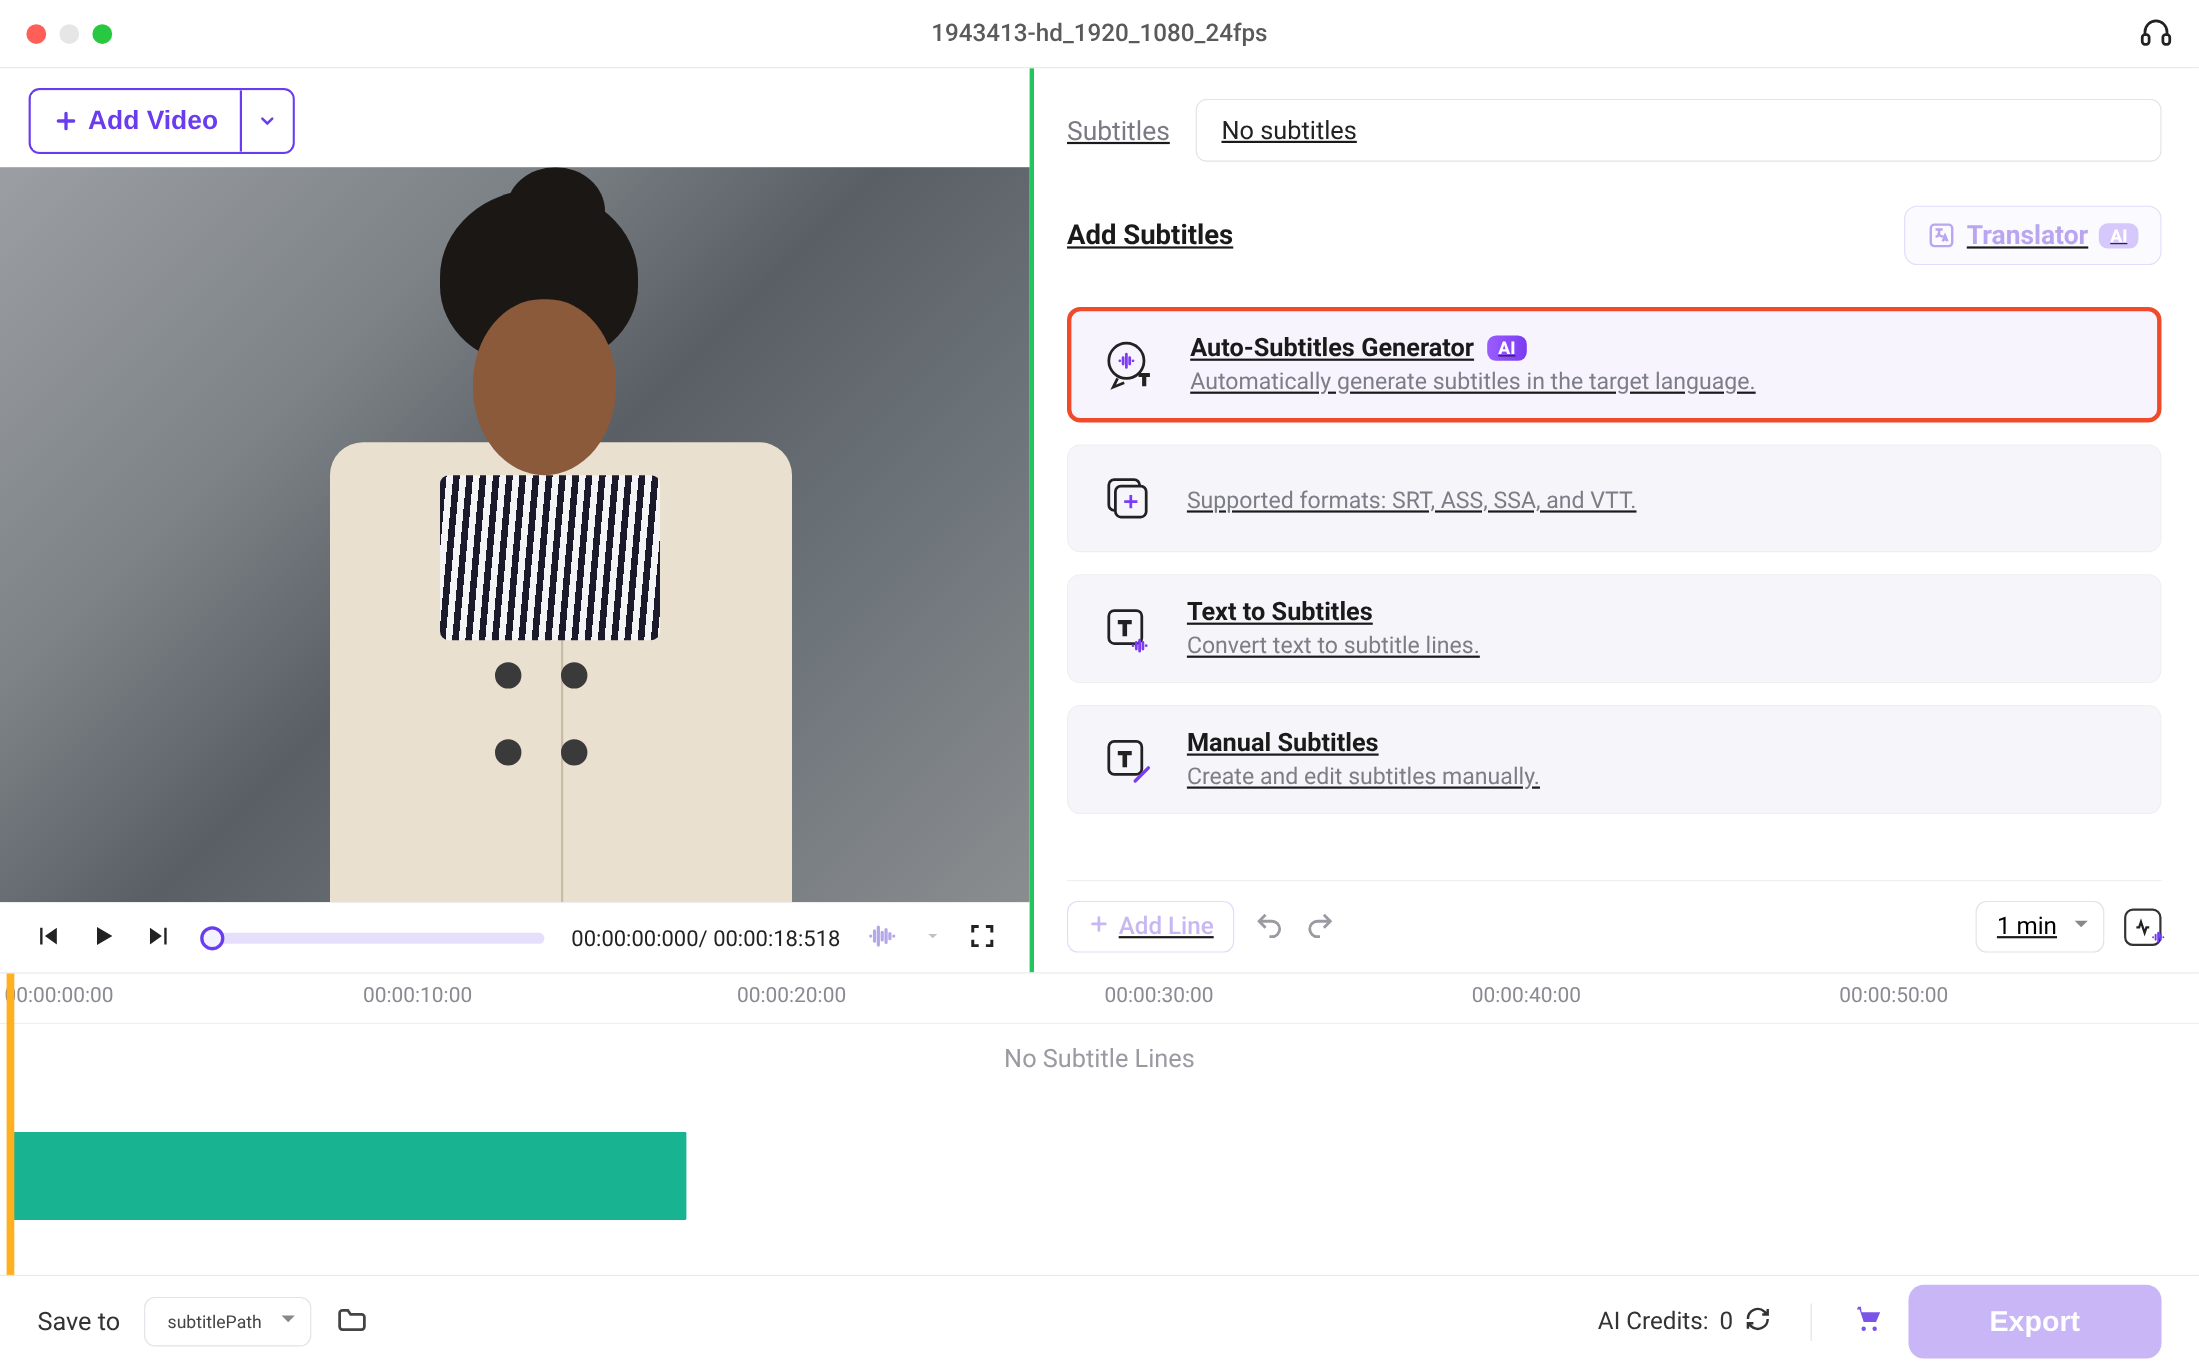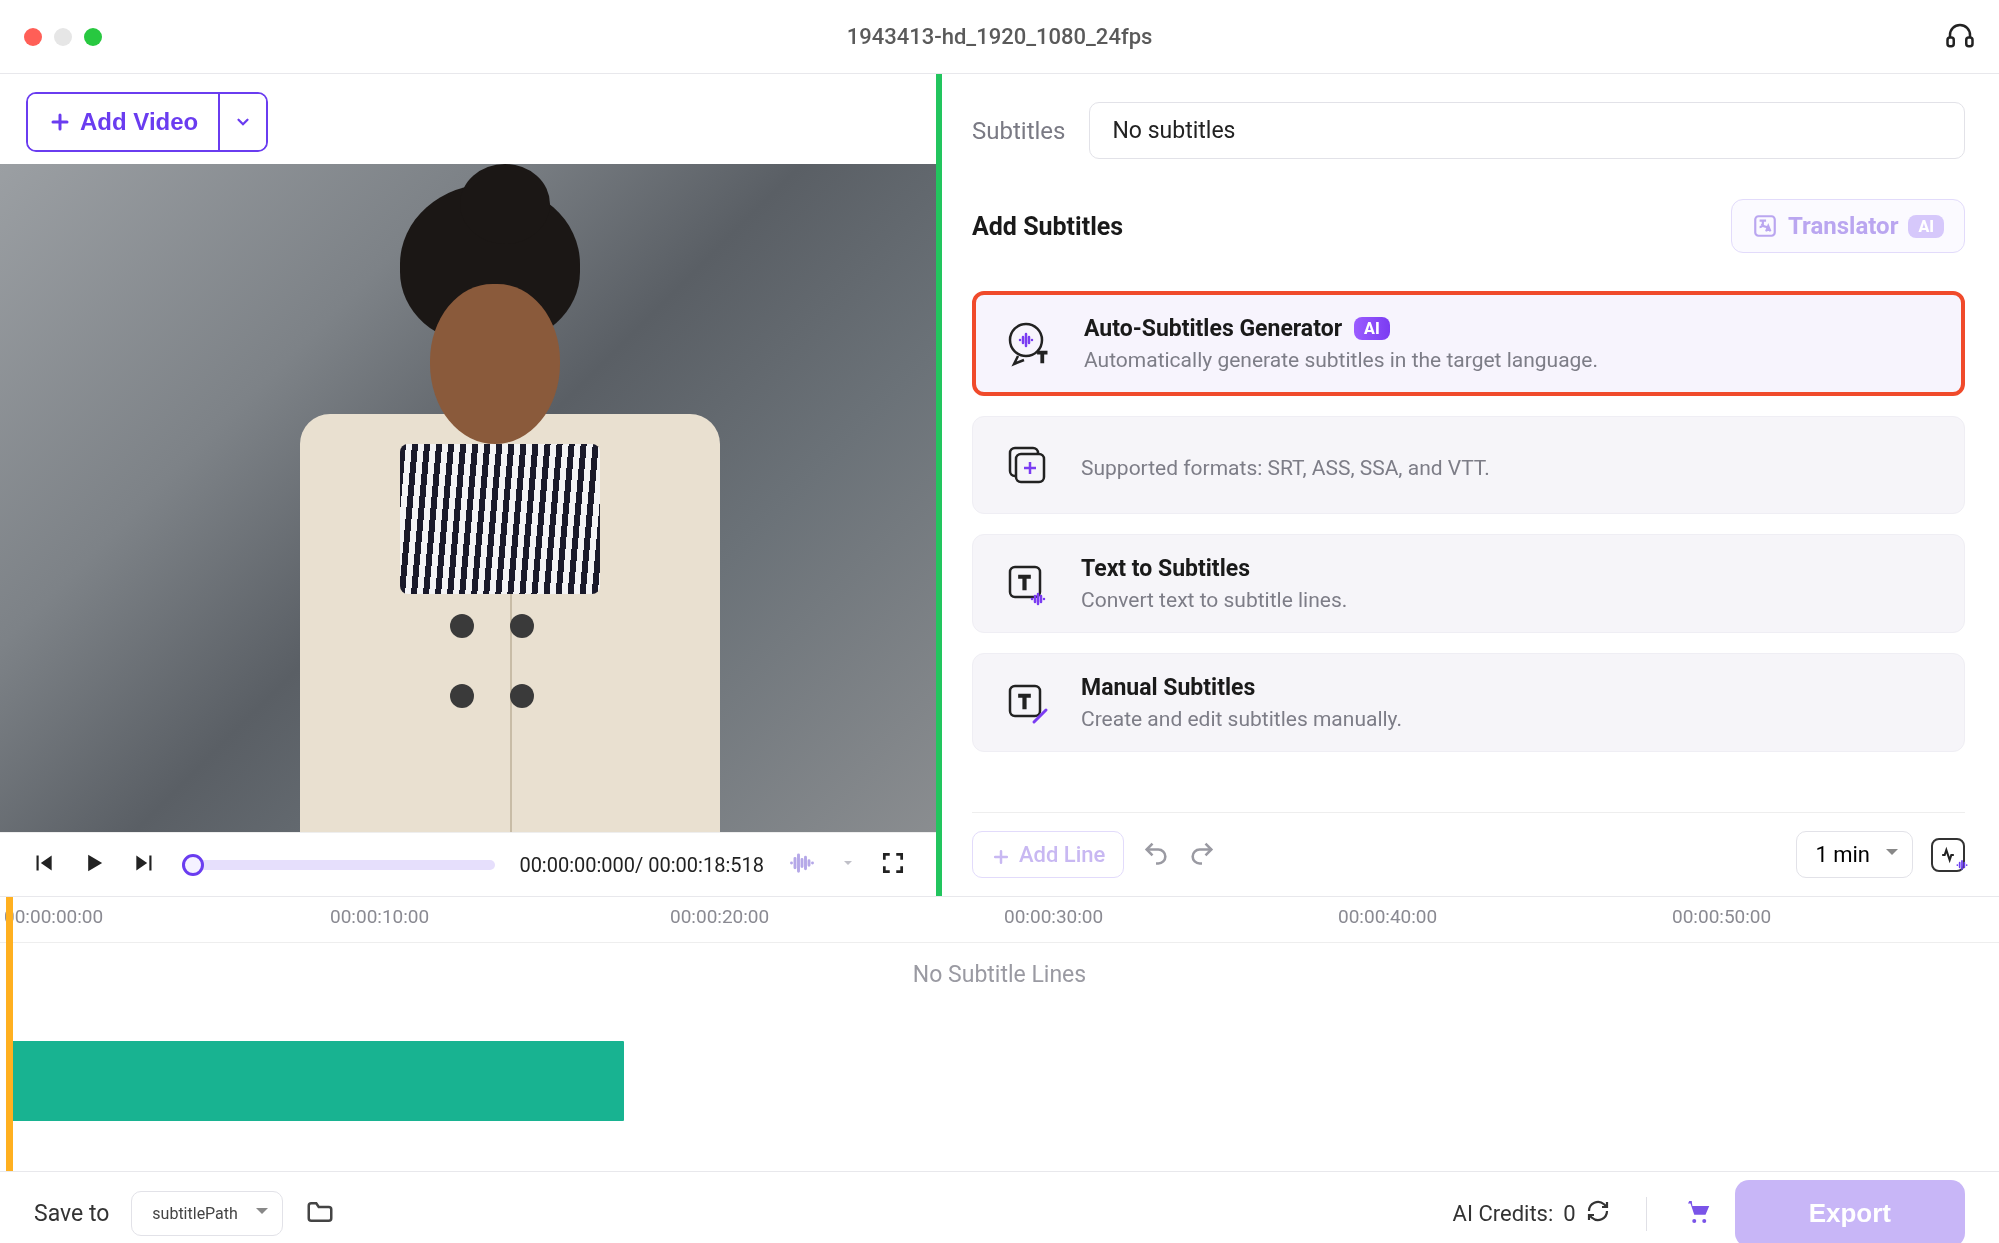--- a/index.html
+++ b/index.html
@@ -5,21 +5,21 @@
   * { box-sizing: border-box; margin: 0; padding: 0; }
   body {
     font-family: -apple-system, BlinkMacSystemFont, "Segoe UI", Roboto, sans-serif;
     background: #fff;
     color: #1a1a1a;
     width: 1999px;
     height: 1243px;
     overflow: hidden;
   }
   .titlebar {
-    height: 74px;
+    height: 62px;
     display: flex;
     align-items: center;
     border-bottom: 1px solid #e8e8ec;
     padding: 0 24px;
     position: relative;
   }
   .traffic-lights { display: flex; gap: 12px; }
   .traffic-light { width: 18px; height: 18px; border-radius: 50%; }
   .tl-red { background: #ff5f57; }
   .tl-yellow { background: #e6e6e6; }
@@ -106,25 +106,26 @@
     position: absolute; top: -6px; left: 0;
     width: 22px; height: 22px; border: 3px solid #6a3cf0; background:#f5f2ff; border-radius:50%;
   }
   .time-label { font-size: 20px; color: #222; white-space:nowrap; }
   .wave-icon { color:#b5a8e8; }
   .wave-chevron{ color:#c0c0c8; }
   .fullscreen-icon { color:#222; cursor:pointer; }
 
   .right-panel {
     flex: 1;
-    border-left: 6px solid #22c55e;
+    border-left: 4px solid #22c55e;
     padding: 28px 34px 10px 30px;
     display: flex;
     flex-direction: column;
     gap: 20px;
+    text-decoration: underline;
   }
   .subtitle-header {
     display: flex; align-items: center; gap: 24px;
   }
   .subtitle-header-label { font-size: 24px; color: #7a7a84; }
   .dropdown {
     flex: 1;
     border: 1px solid #e2e2e8; border-radius: 10px;
     padding: 14px 22px; font-size: 23px; color:#222;
   }
@@ -152,21 +153,21 @@
   .option.highlight{ border:4px solid #f04a2b; background:#f7f4fd; }
   .opt-icon{ width:56px; height:56px; display:flex; align-items:center; justify-content:center; }
   .opt-text h3{ font-size:23px; font-weight:700; display:flex; align-items:center; gap:12px;}
   .opt-text p{ font-size:21px; color:#7d7d87; margin-top:6px;}
 
   .right-toolbar{
     display:flex; align-items:center; gap:18px;
     margin-top:auto; padding-top:18px; border-top:1px solid #eee; padding-bottom:8px;
   }
   .add-line-btn{
-    display:flex; align-items:flex-end; gap:8px;
+    display:flex; align-items:flex-start; gap:8px;
     border:1px solid #e2dbfb; border-radius:10px; padding:10px 18px;
     color:#c8b8f2; font-size:22px; font-weight:500;
   }
   .ur-btn{ color:#9a9aa2; }
   .spacer{flex:1;}
   .zoom-select{
     border:1px solid #e2e2e8; border-radius:10px; padding:10px 42px 10px 18px;
     font-size:22px; color:#000000; position:relative;
   }
   .zoom-select::after{content:"";position:absolute;right:14px;top:50%;transform:translateY(-50%);

